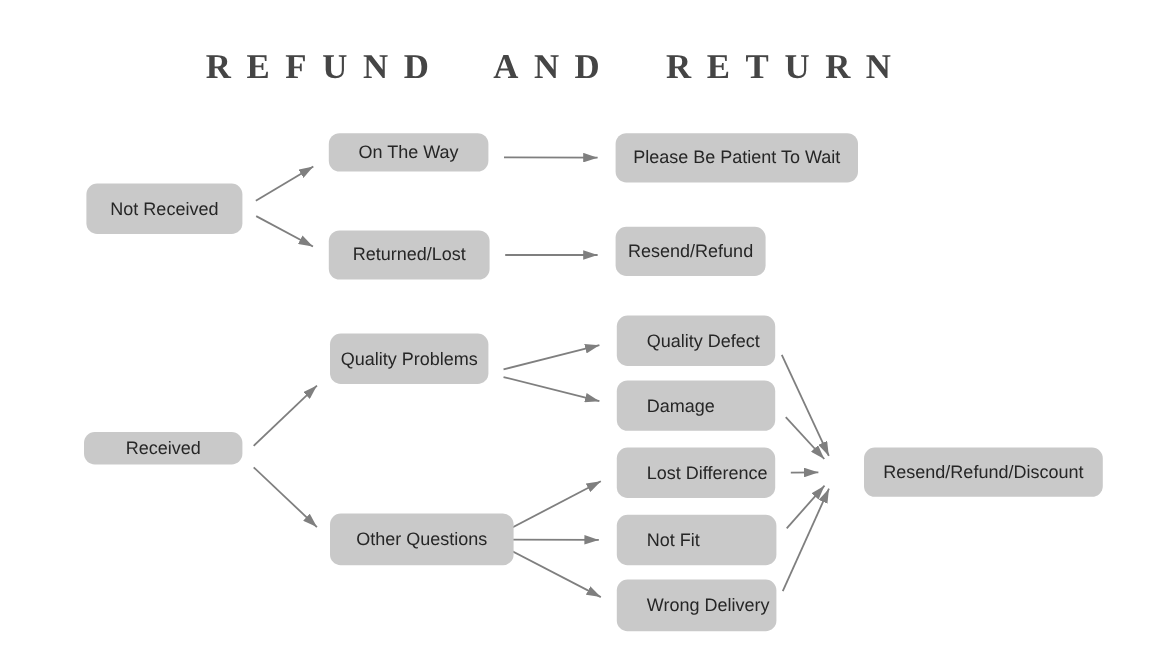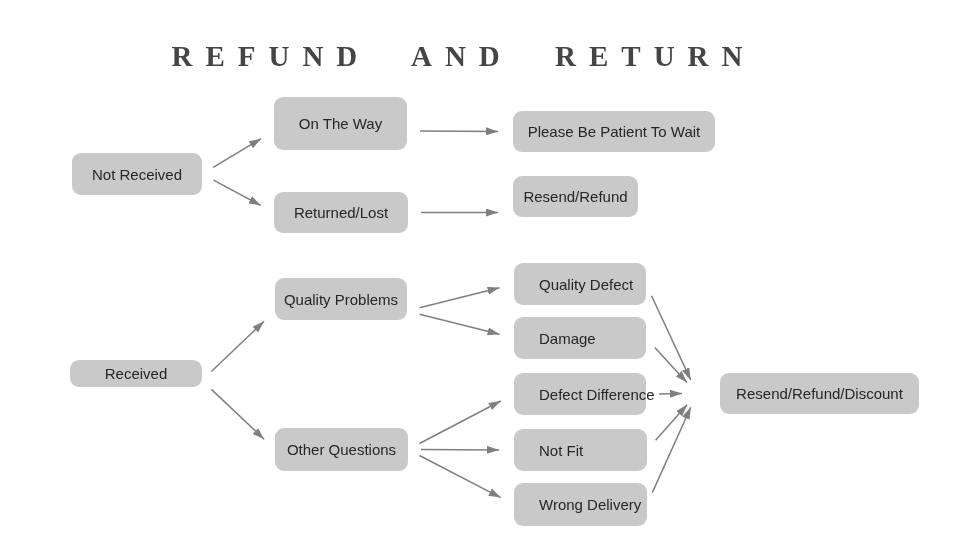--- a/index.html
+++ b/index.html
@@ -52,30 +52,30 @@
       <line x1="421.0" y1="449.6" x2="499.0" y2="449.9" marker-end="url(#arrowhead)"></line>
       <line x1="419.5" y1="455.5" x2="500.7" y2="497.6" marker-end="url(#arrowhead)"></line>
       <line x1="651.5" y1="295.8" x2="690.7" y2="379.9" marker-end="url(#arrowhead)"></line>
       <line x1="654.8" y1="347.6" x2="686.9" y2="382.5" marker-end="url(#arrowhead)"></line>
       <line x1="659.0" y1="393.9" x2="682.0" y2="393.6" marker-end="url(#arrowhead)"></line>
       <line x1="655.6" y1="440.3" x2="687.1" y2="404.7" marker-end="url(#arrowhead)"></line>
       <line x1="652.3" y1="492.6" x2="690.8" y2="407.2" marker-end="url(#arrowhead)"></line>
     </svg>
 
   <div class="node" style="left:72px;top:153px;width:130px;height:42px">Not Received</div>
-  <div class="node" style="left:274px;top:97px;width:133px;height:53px">On The Way</div>
+  <div class="node" style="left:274px;top:111px;width:133px;height:32px">On The Way</div>
   <div class="node" style="left:274px;top:192px;width:134px;height:41px">Returned/Lost</div>
   <div class="node" style="left:513px;top:111px;width:202px;height:41px">Please Be Patient To Wait</div>
-  <div class="node" style="left:513px;top:176px;width:125px;height:41px">Resend/Refund</div>
+  <div class="node" style="left:513px;top:189px;width:125px;height:41px">Resend/Refund</div>
 
   <div class="node" style="left:70px;top:360px;width:132px;height:27px">Received</div>
   <div class="node" style="left:275px;top:278px;width:132px;height:42px">Quality Problems</div>
-  <div class="node" style="left:275px;top:428px;width:133px;height:43px">Other Questions</div>
+  <div class="node" style="left:275px;top:428px;width:153px;height:43px">Other Questions</div>
 
   <div class="node align-left" style="left:514px;top:263px;width:132px;height:42px">Quality Defect</div>
   <div class="node align-left" style="left:514px;top:317px;width:132px;height:42px">Damage</div>
-  <div class="node align-left" style="left:514px;top:373px;width:132px;height:42px">Defect Difference</div>
+  <div class="node align-left" style="left:514px;top:373px;width:132px;height:42px">Lost Difference</div>
   <div class="node align-left" style="left:514px;top:429px;width:133px;height:42px">Not Fit</div>
   <div class="node align-left" style="left:514px;top:483px;width:133px;height:43px">Wrong Delivery</div>
 
   <div class="node" style="left:720px;top:373px;width:199px;height:41px">Resend/Refund/Discount</div>
 
 </div>
 
 </body></html>

